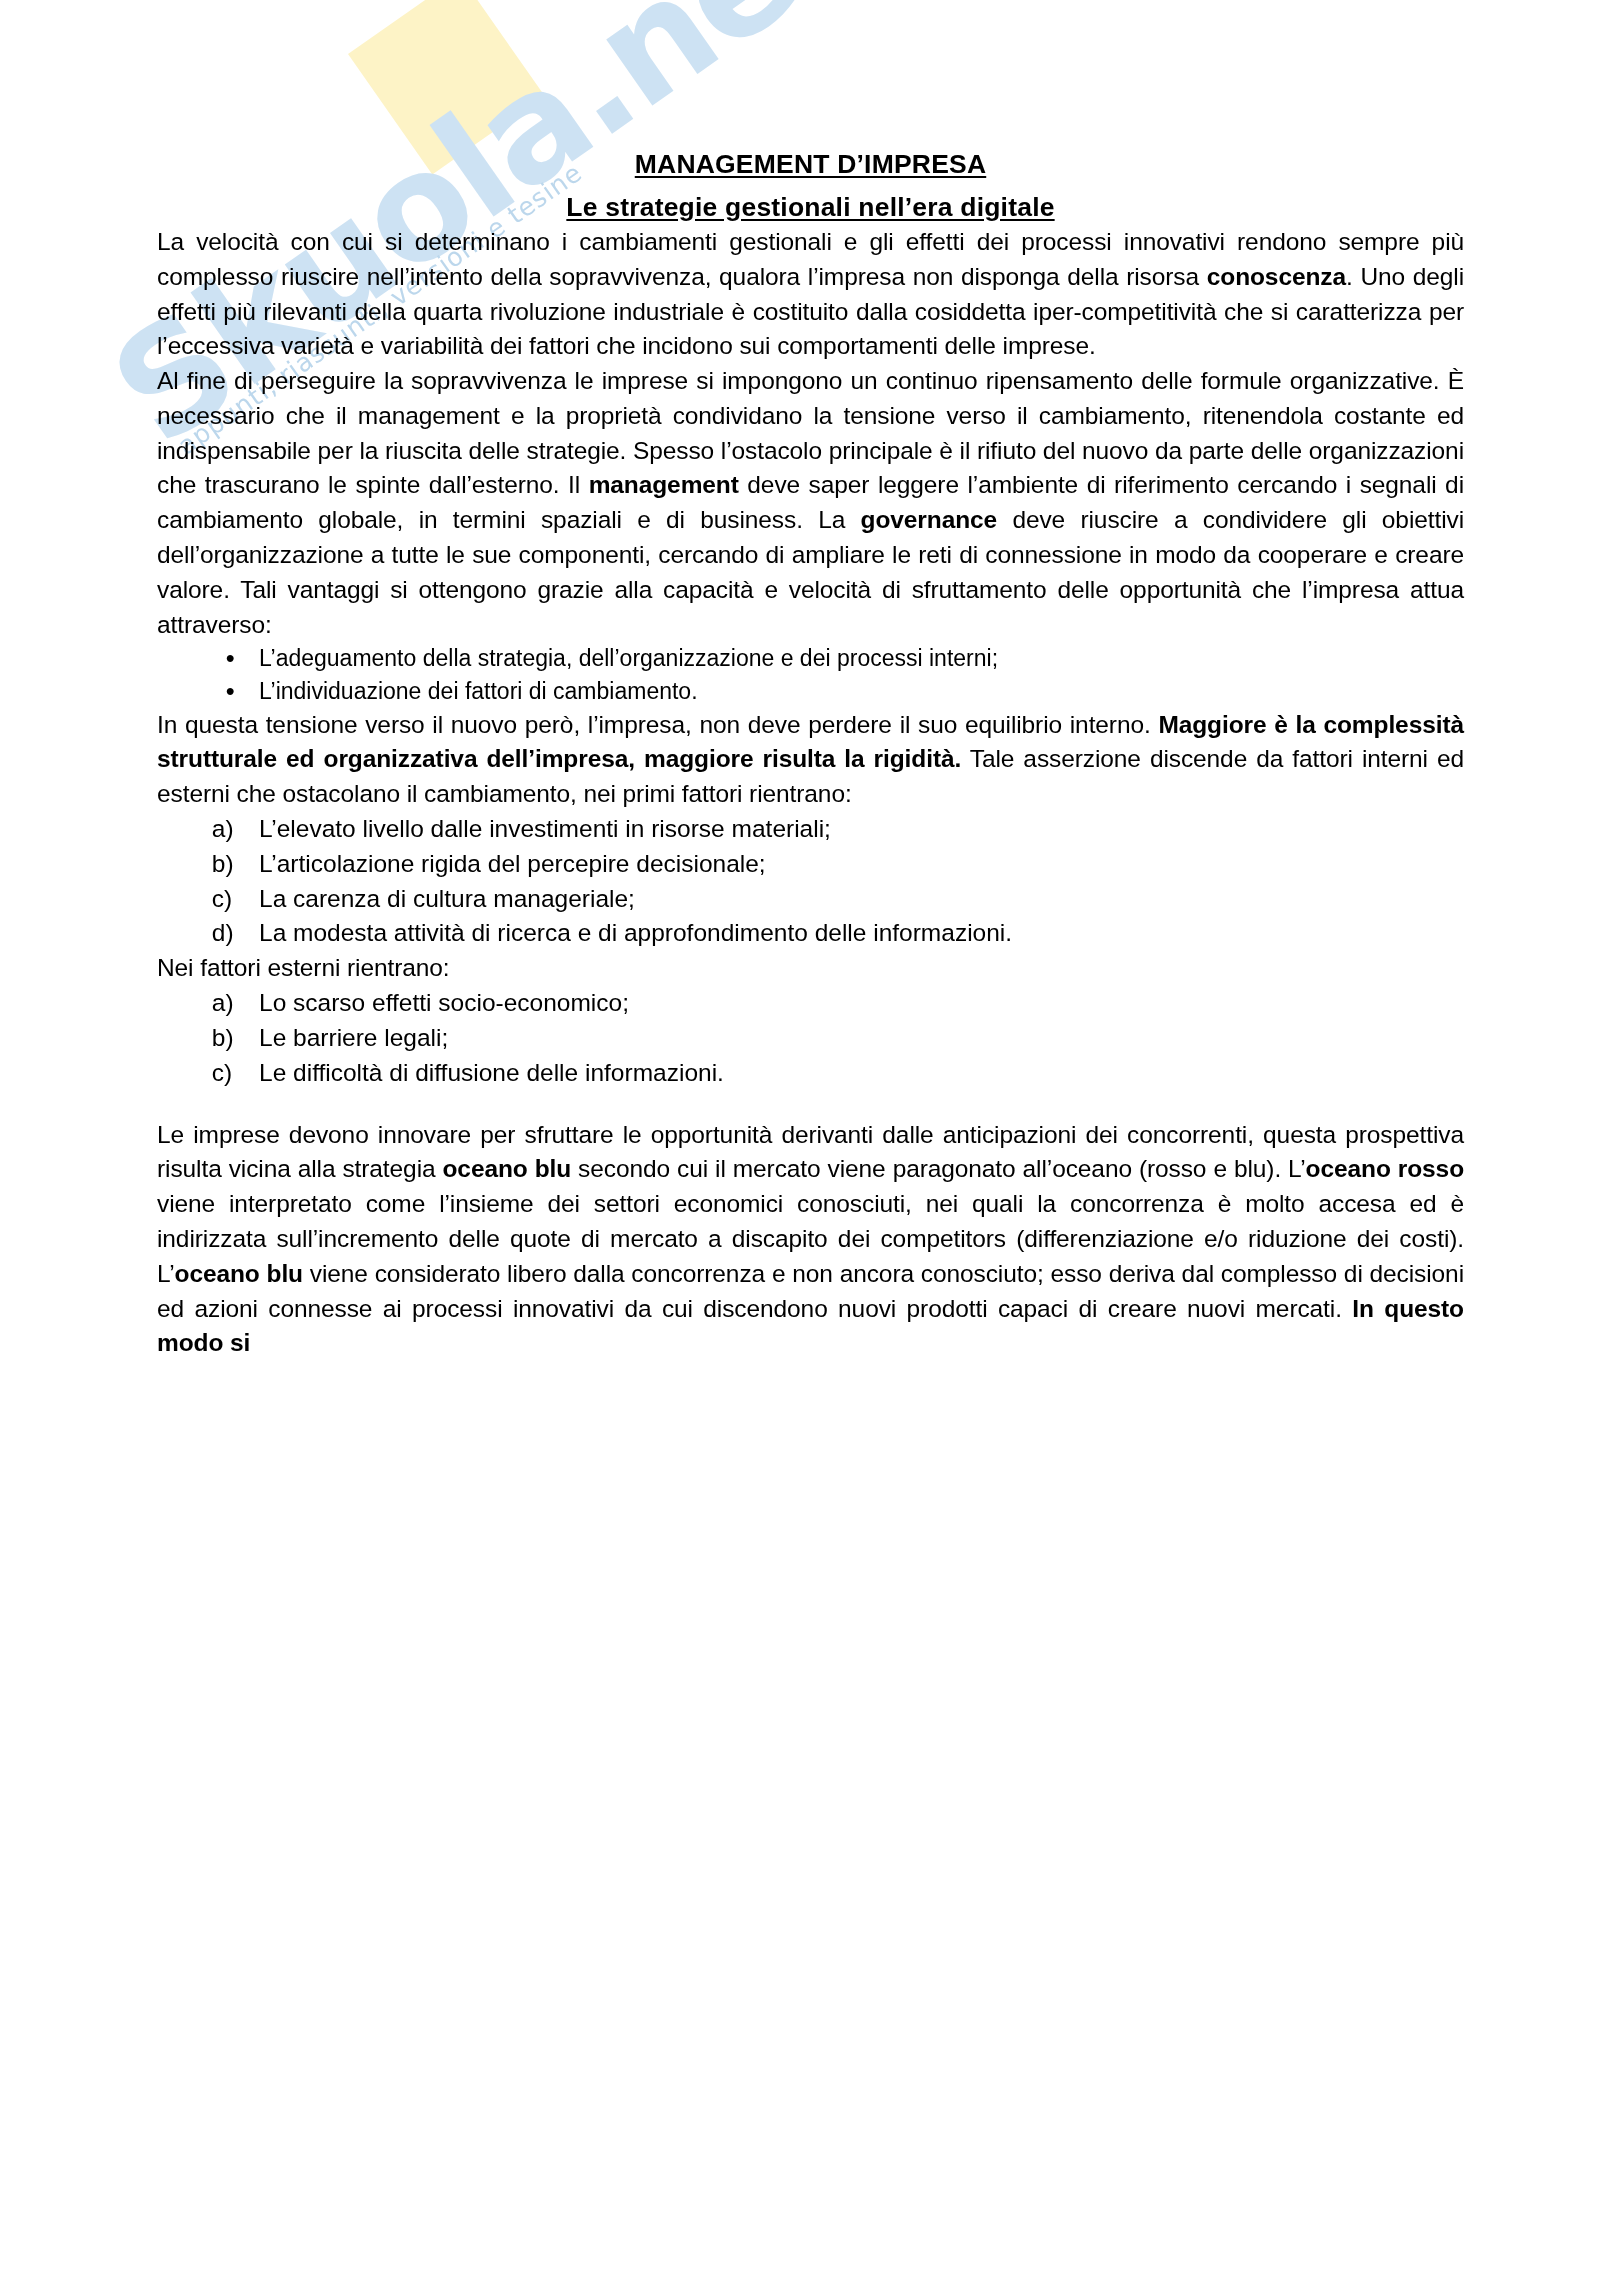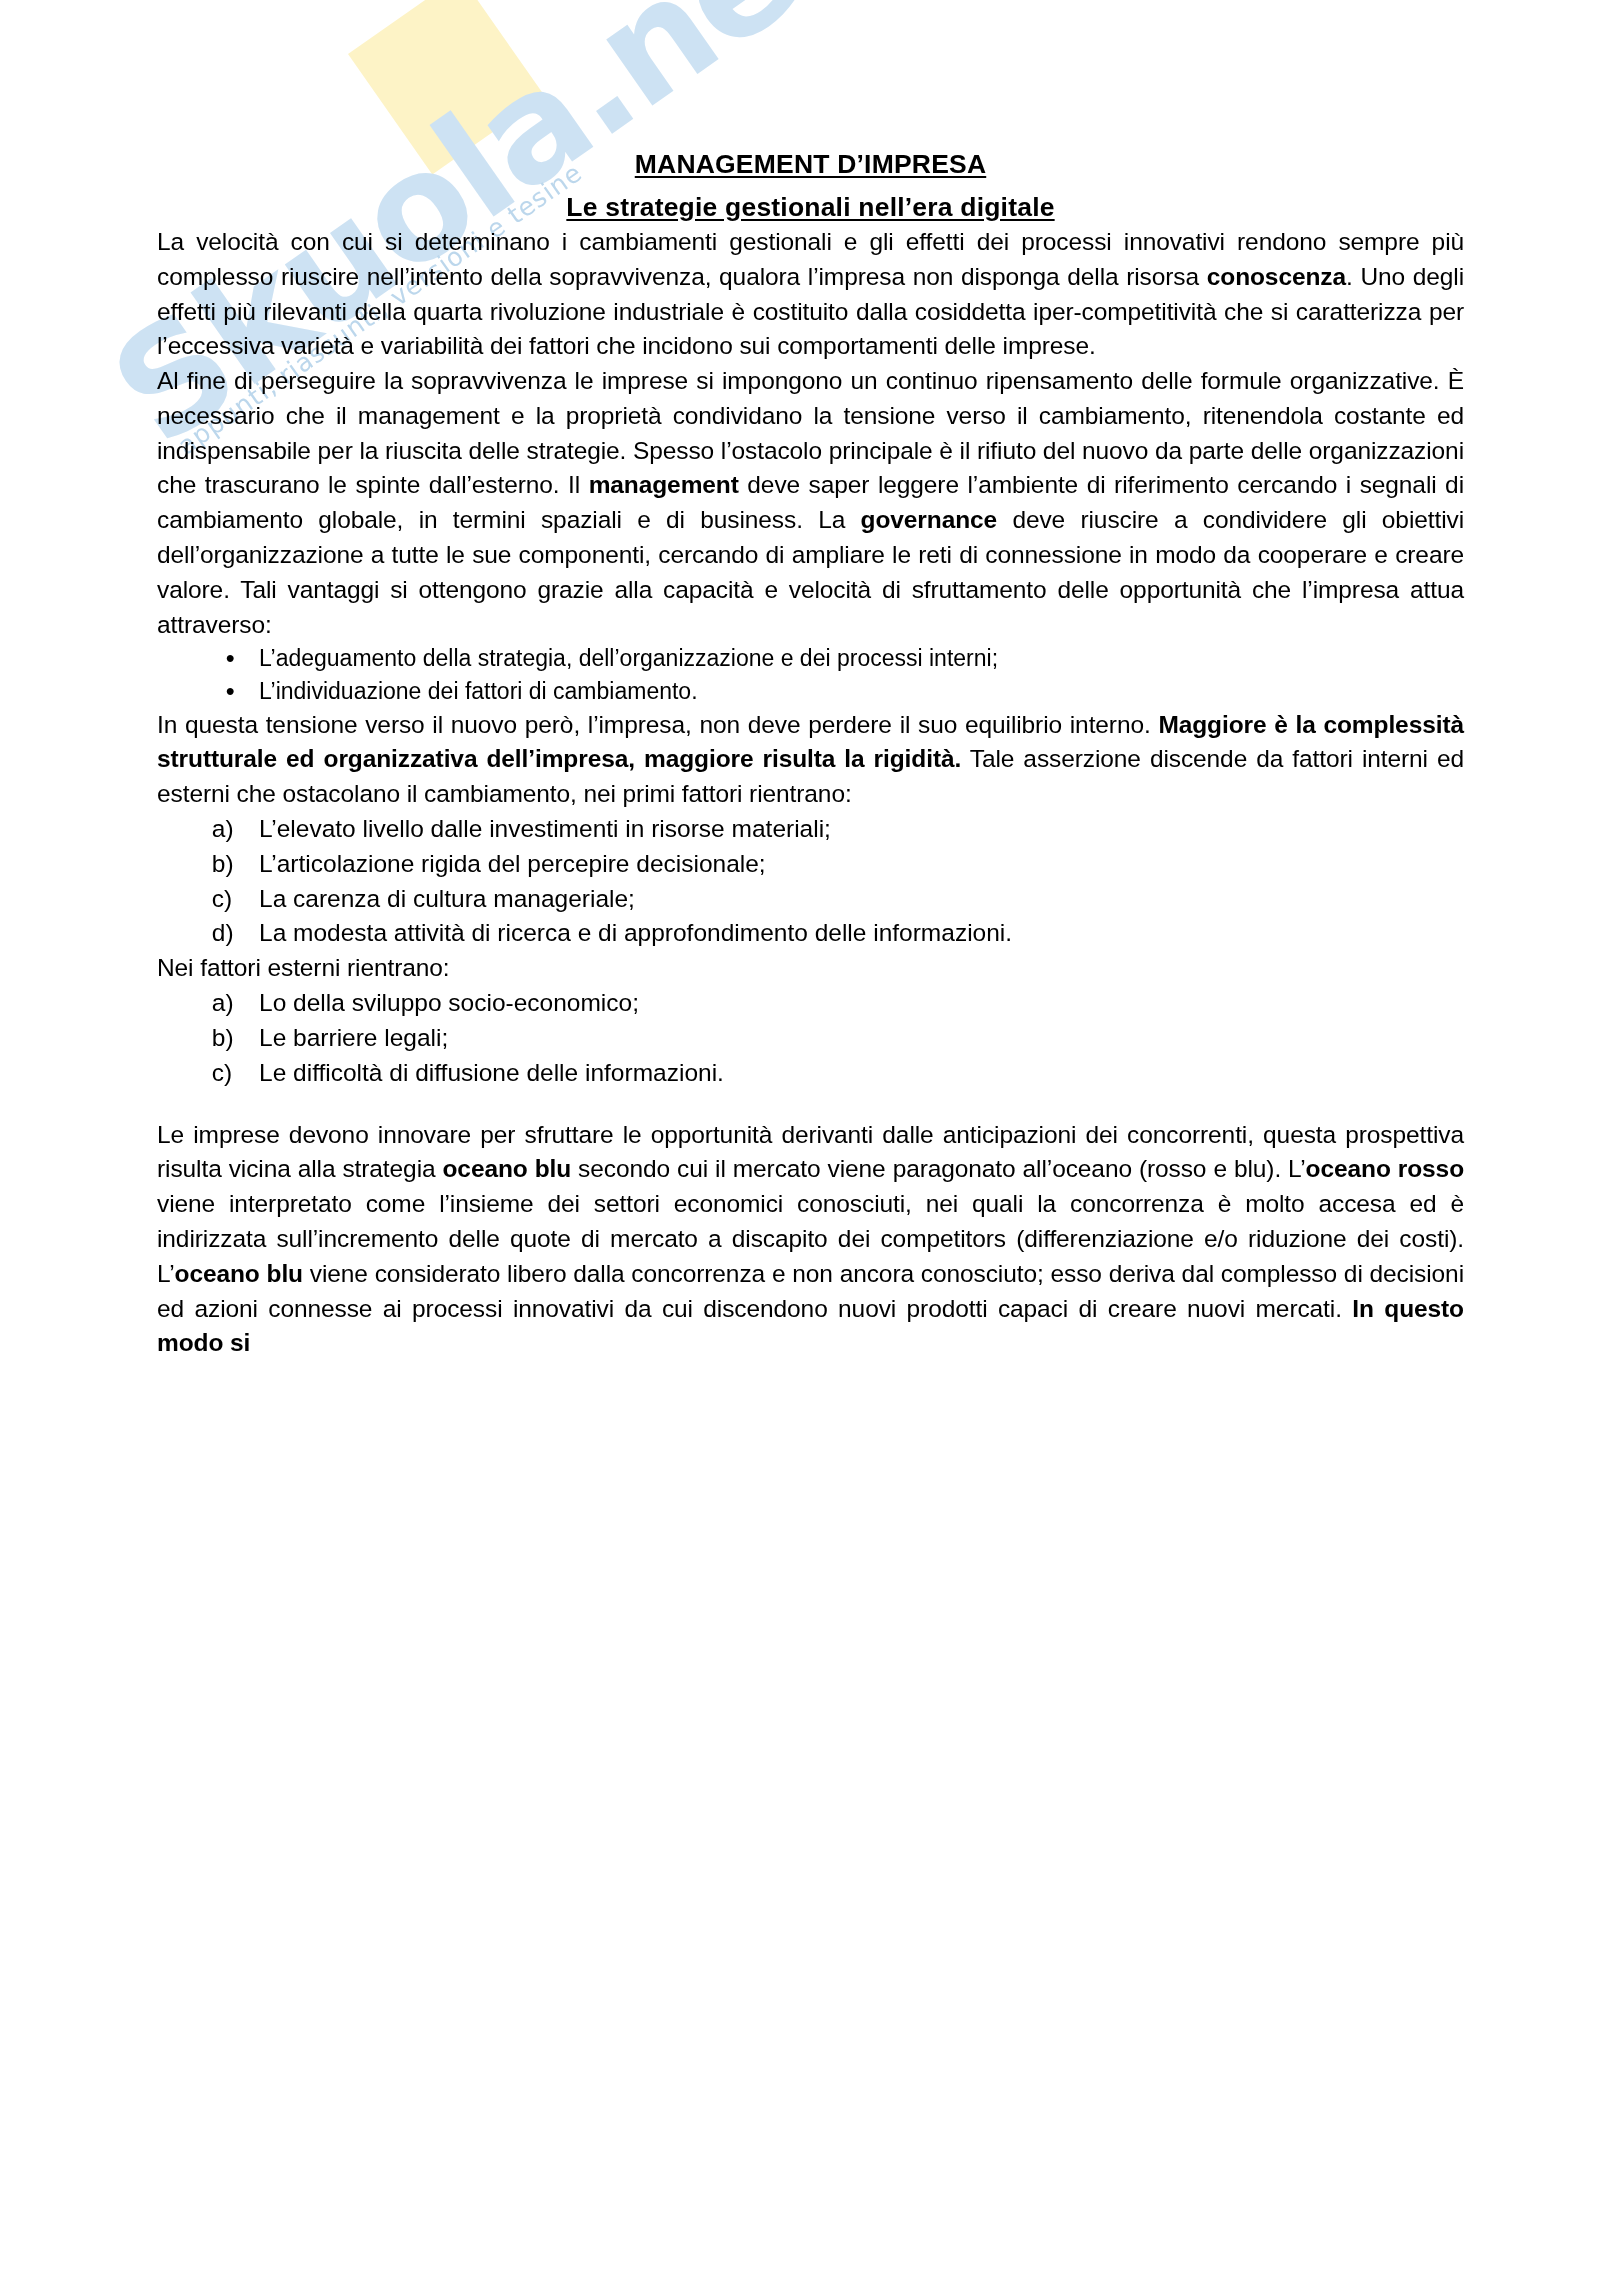--- a/index.html
+++ b/index.html
@@ -193,21 +193,21 @@
     <ol class="alpha">
       <li>L’elevato livello dalle investimenti in risorse materiali;</li>
       <li>L’articolazione rigida del percepire decisionale;</li>
       <li>La carenza di cultura manageriale;</li>
       <li>La modesta attività di ricerca e di approfondimento delle informazioni.</li>
     </ol>
 
     <p class="body">Nei fattori esterni rientrano:</p>
 
     <ol class="alpha">
-      <li>Lo della sviluppo socio-economico;</li>
+      <li>Lo scarso effetti socio-economico;</li>
       <li>Le barriere legali;</li>
       <li>Le difficoltà di diffusione delle informazioni.</li>
     </ol>
 
     <div class="spacer-md"></div>
 
     <p class="body">
       <span>Le imprese devono innovare per sfruttare le opportunità derivanti dalle anticipazioni dei concorrenti, questa prospettiva risulta vicina alla strategia </span><b>oceano blu</b><span> secondo cui il mercato viene paragonato all’oceano (rosso e blu). L’</span><b>oceano rosso</b><span> viene interpretato come l’insieme dei settori economici conosciuti, nei quali la concorrenza è molto accesa ed è indirizzata sull’incremento delle quote di mercato a discapito dei competitors (differenziazione e/o riduzione dei costi). L’</span><b>oceano blu</b><span> viene considerato libero dalla concorrenza e non ancora conosciuto; esso deriva dal complesso di decisioni ed azioni connesse ai processi innovativi da cui discendono nuovi prodotti capaci di creare nuovi mercati. </span><b>In questo modo si</b>
     </p>
 

